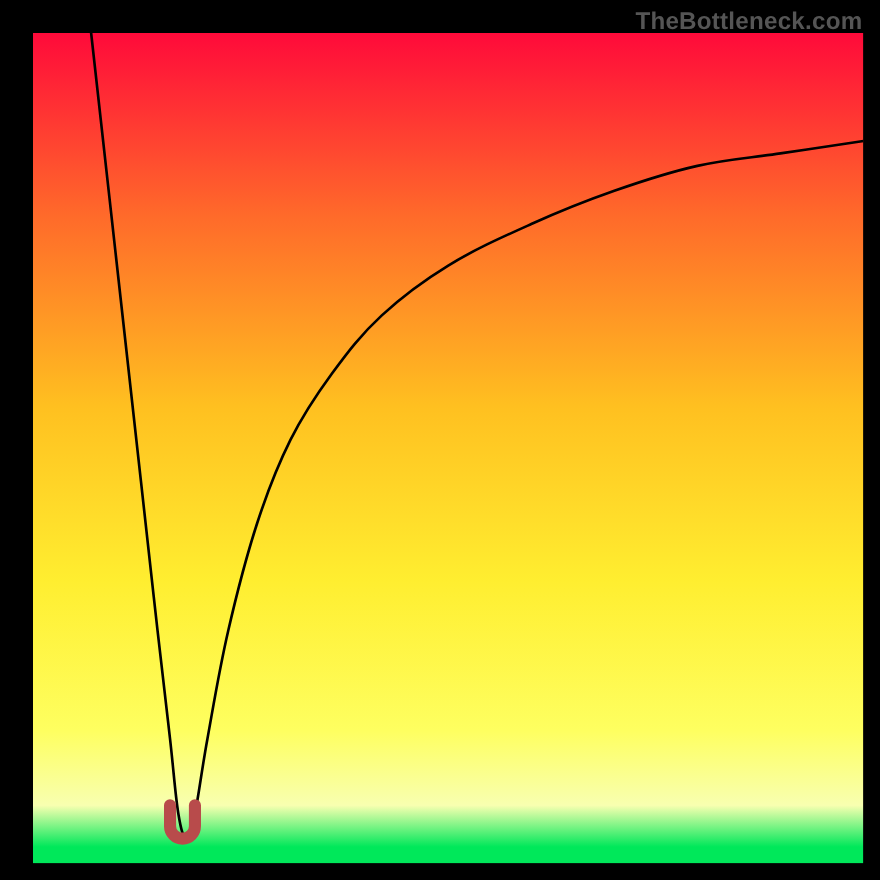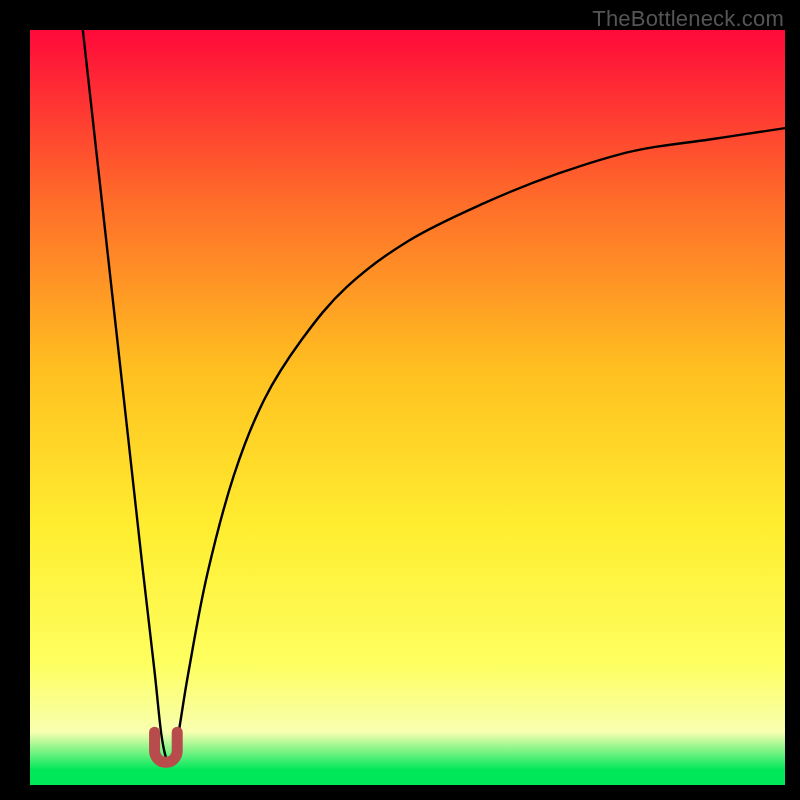--- a/index.html
+++ b/index.html
@@ -24,21 +24,21 @@
     width: 755px;
     height: 755px;
     overflow: hidden;
   }
   .watermark {
     position: absolute;
     top: 6px;
     right: 16px;
     color: #555;
     font-size: 22px;
-    font-weight: 400;
+    font-weight: 700;
     letter-spacing: 0.2px;
     z-index: 50;
   }
   svg { display: block; }
 </style>
 </head>
 <body>
 
 <div class="frame">
 

